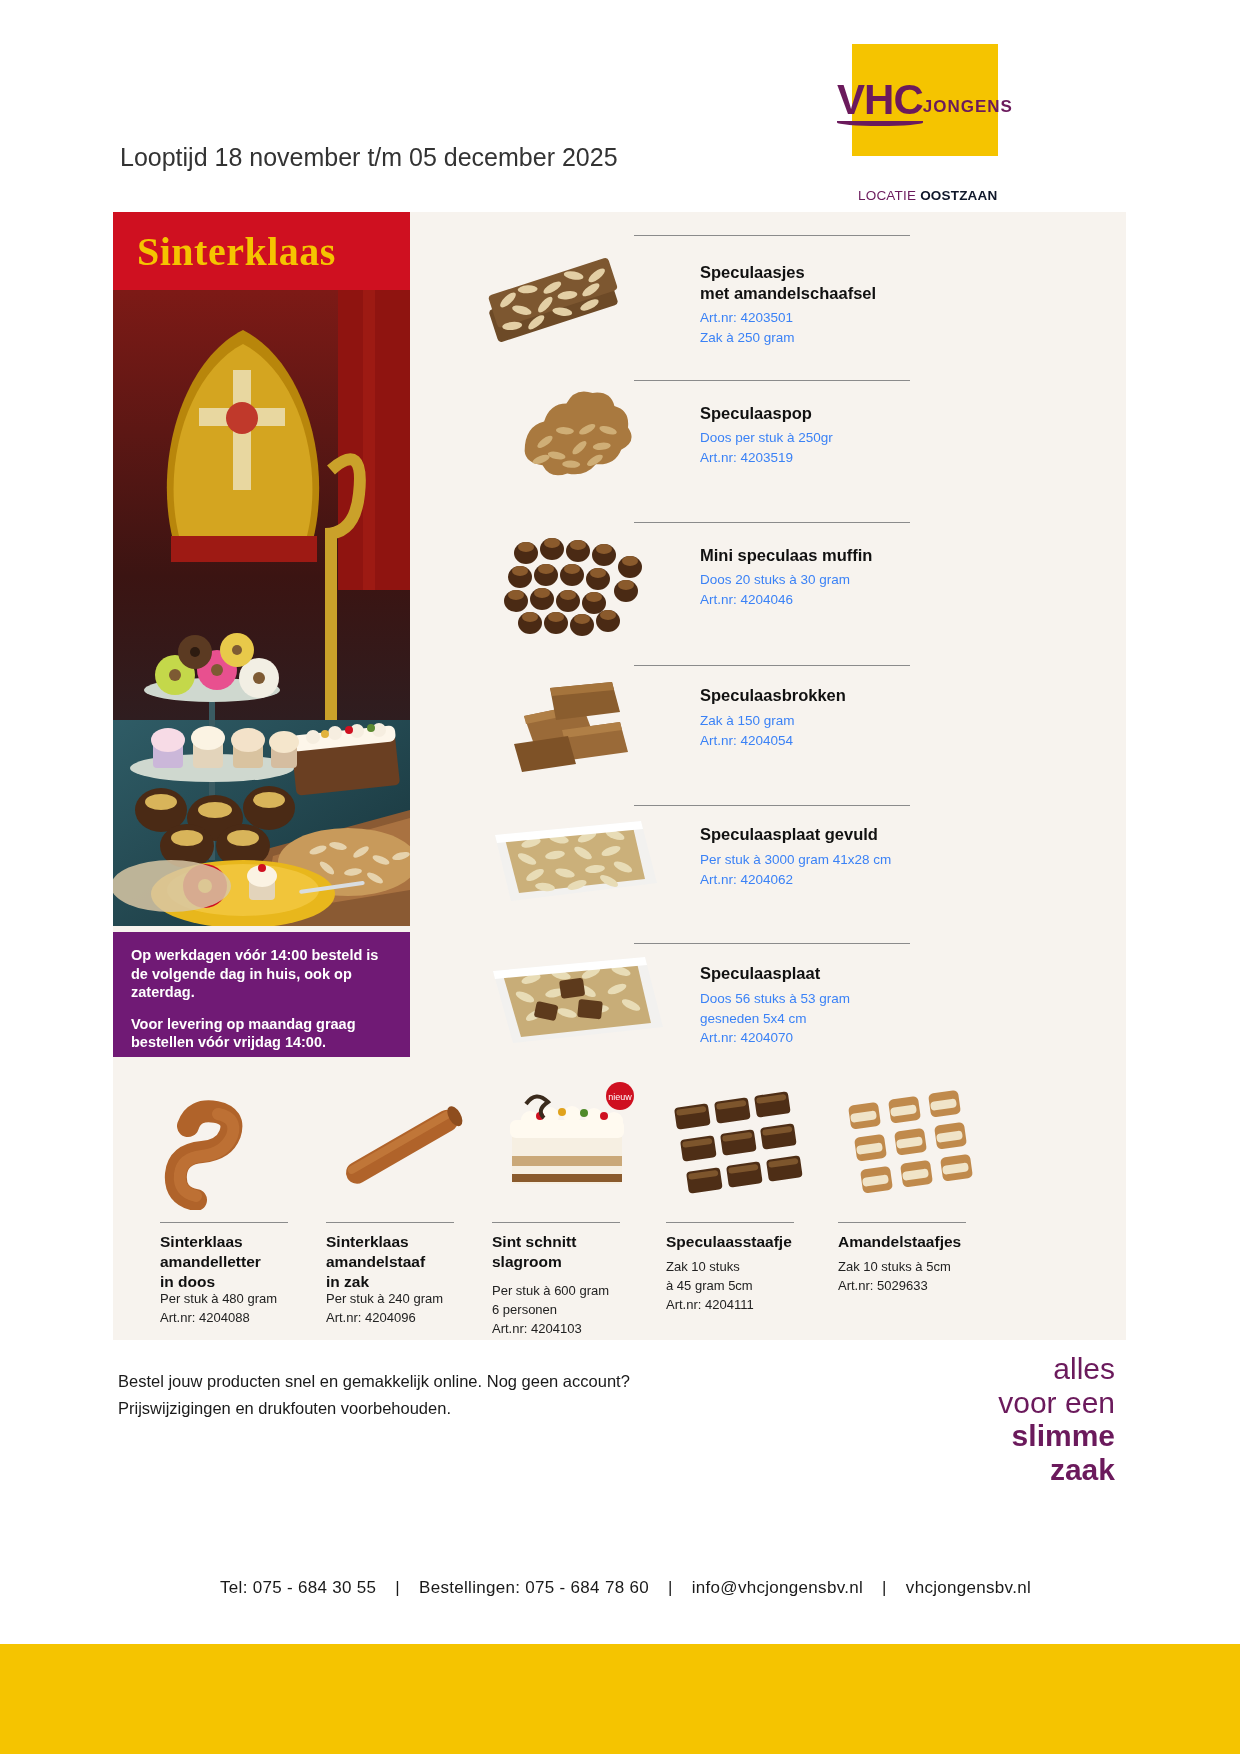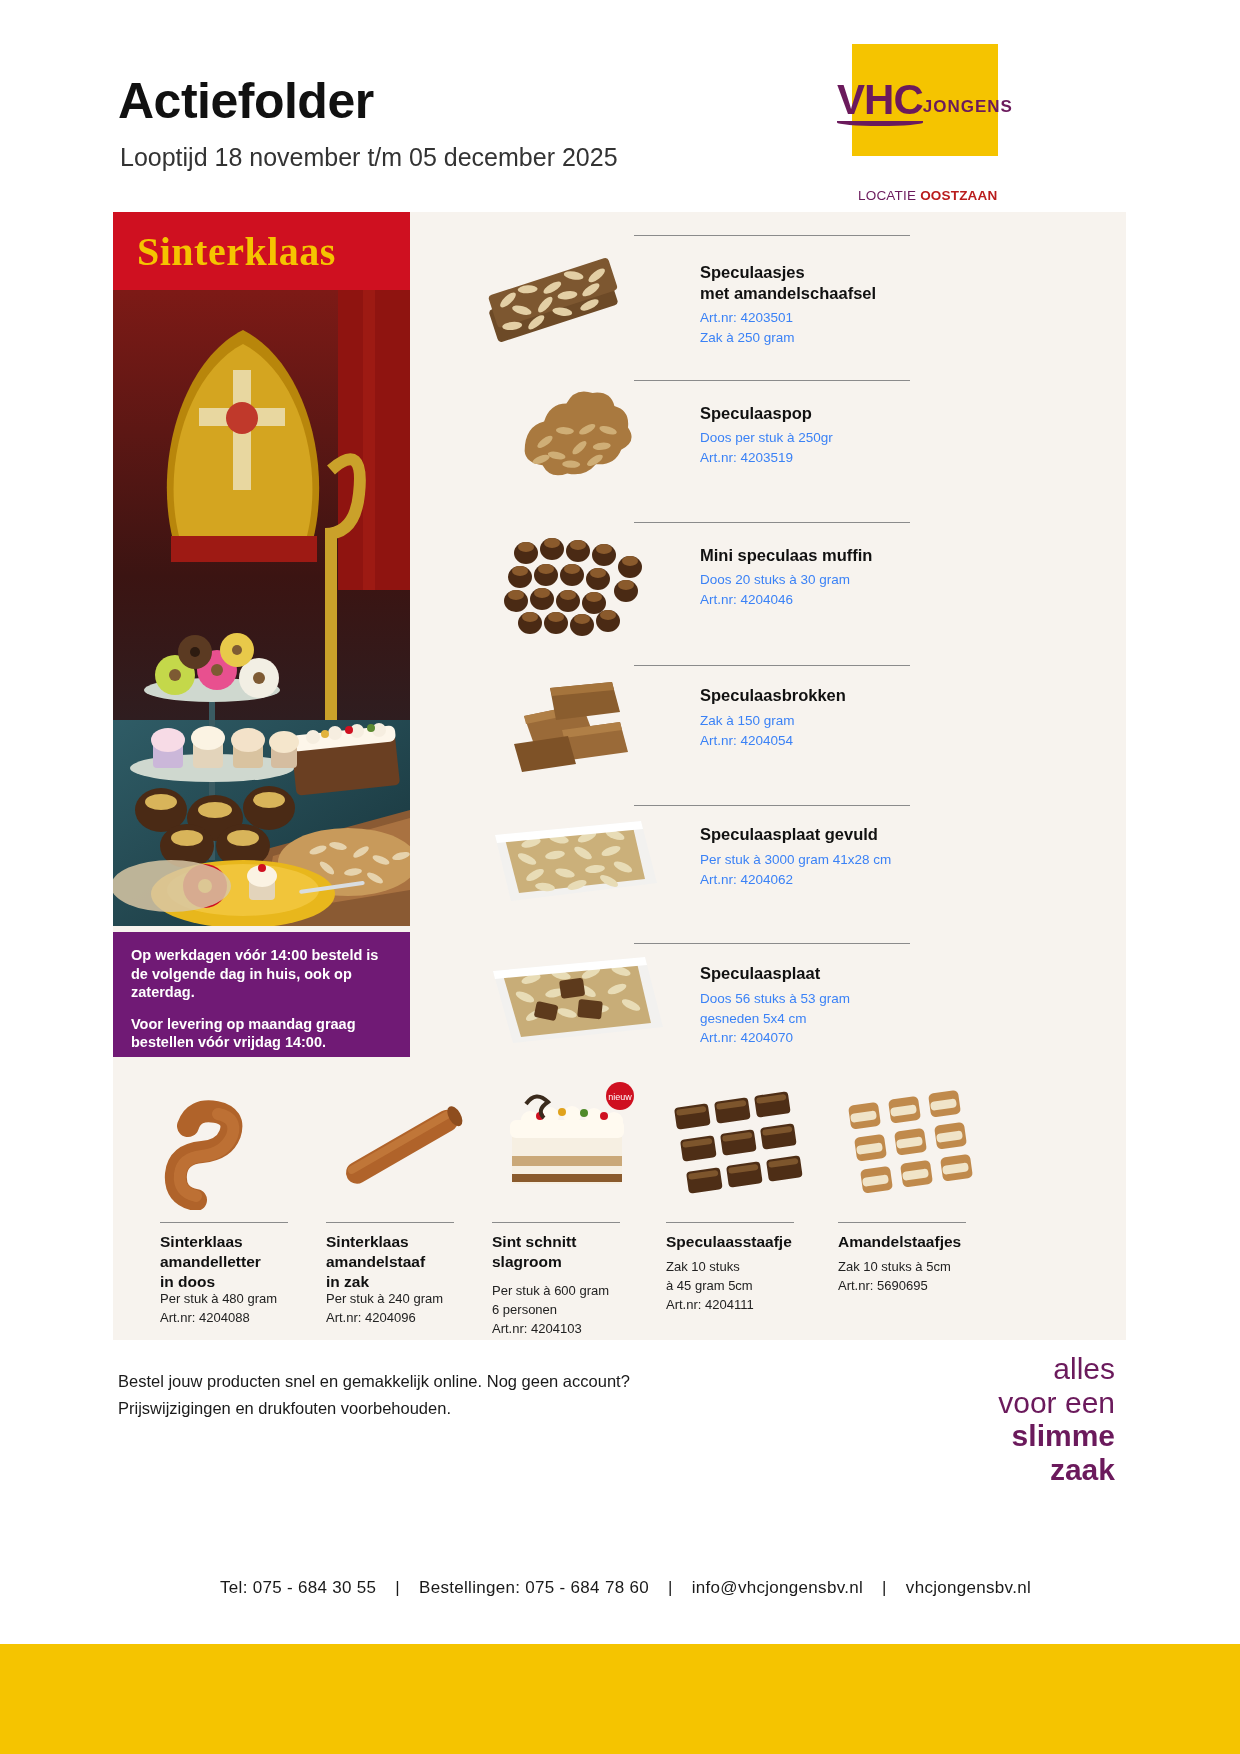--- a/index.html
+++ b/index.html
@@ -67,21 +67,21 @@
     color: #6b1a5c;
     letter-spacing: 1px;
   }
   .locatie {
     position: absolute;
     left: 858px; top: 188px;
     font-size: 13.5px;
     color: #6b1a5c;
     letter-spacing: 0.2px;
   }
-  .locatie b { color: #b91c1c; }
+  .locatie b { color: #0f172a; }
 
   
   .panel {
     position: absolute;
     left: 113px; top: 212px;
     width: 1013px; height: 1128px;
     background: #f7f3ee;
   }
 
   
@@ -211,21 +211,20 @@
     color: #1a1a1a;
     letter-spacing: 0.3px;
     padding-left: 11px;
   }
   .footer-contact .sep { padding: 0 14px; color: #1a1a1a; }
 </style>
 </head>
 <body>
 
 <div class="header">
-  <div class="title">Actiefolder</div>
   <div class="subtitle">Looptijd 18 november t/m 05 december 2025</div>
 
   <div class="logo-box">
     <div class="logo-vhc">VHC<span class="swoosh"></span></div>
     <div class="logo-jongens">JONGENS</div>
   </div>
 
   <div class="locatie">
     <span>LOCATIE</span>
     <b>OOSTZAAN</b>
@@ -683,21 +682,21 @@
       <rect x="112" y="86" width="26" height="9" rx="4" transform="rotate(-8 112 86)"></rect>
     </g>
   </g>
 </svg>
 <div class="bi-rule" style="left:838px"></div>
 <div class="bi-name" style="left:838px">
   <span>Amandelstaafjes</span>
 </div>
 <div class="bi-meta" style="left:838px; top:1258px">
   <div>Zak 10 stuks à 5cm</div>
-  <div>Art.nr: 5690695</div>
+  <div>Art.nr: 5029633</div>
 </div>
 
 <div class="footer-text">
   <div>Bestel jouw producten snel en gemakkelijk online. Nog geen account?</div>
   <div>Prijswijzigingen en drukfouten voorbehouden.</div>
 </div>
 
 <div class="slogan">
   <div class="light">alles</div>
   <div class="light">voor een</div>

